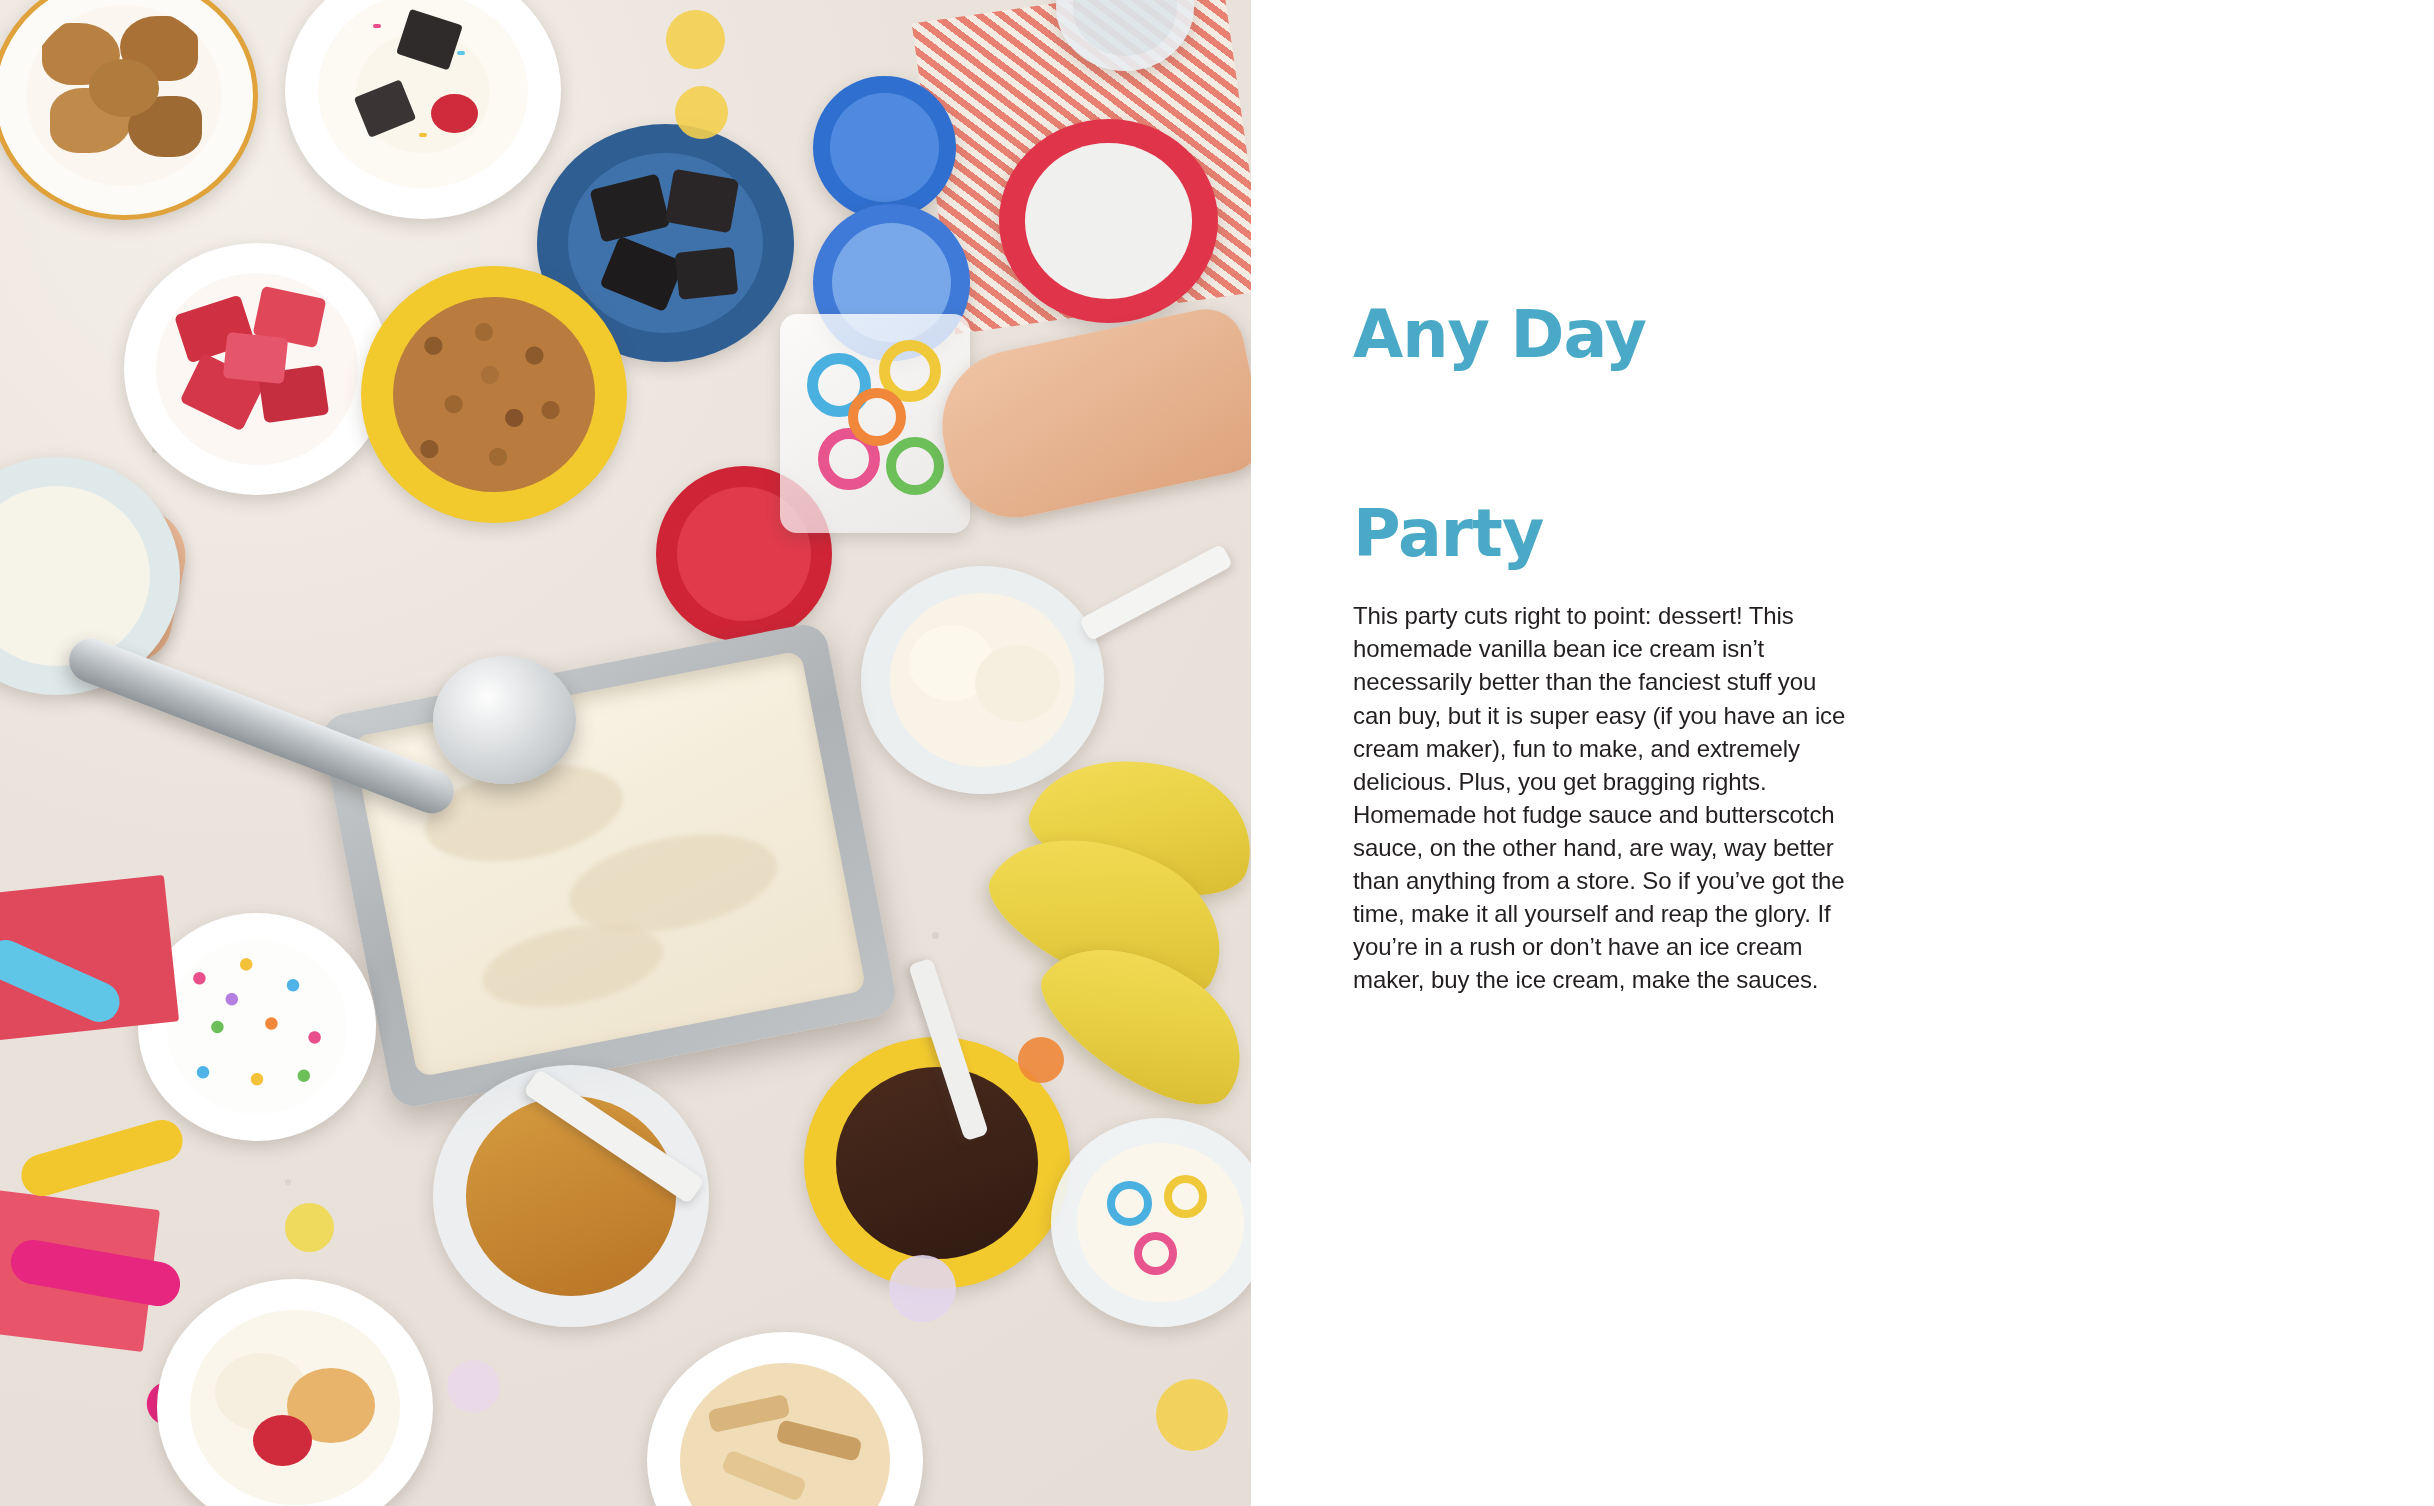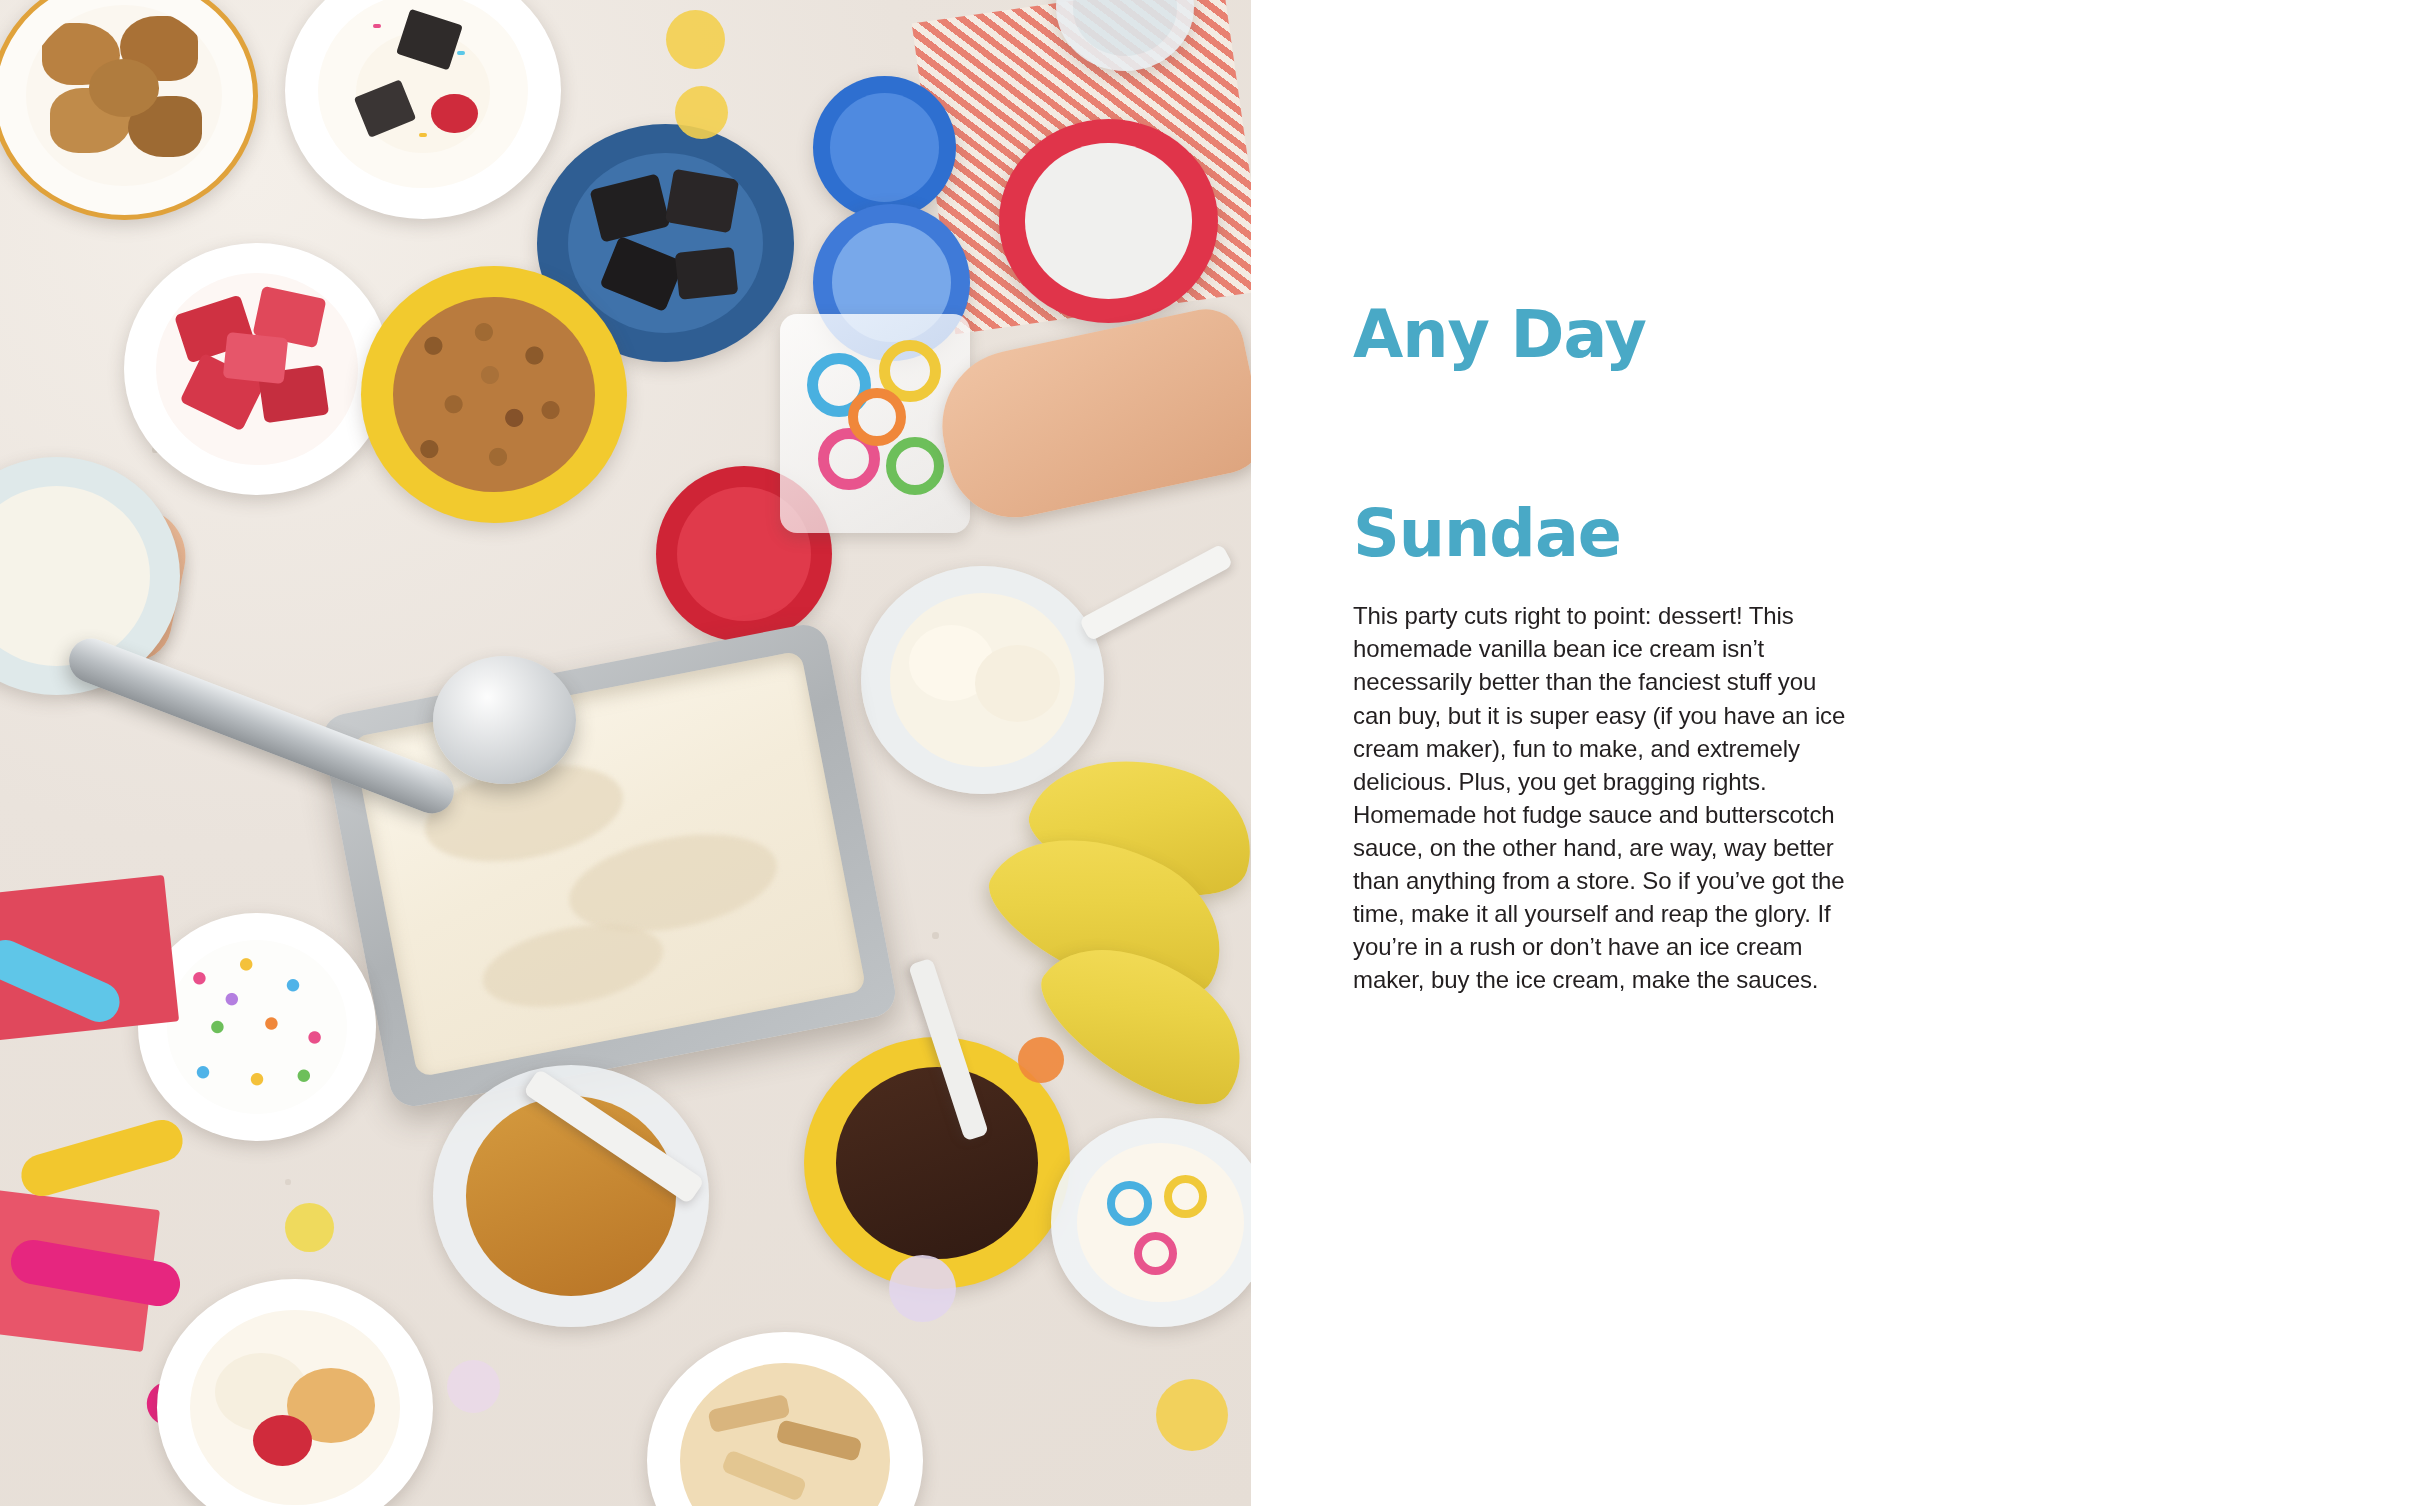--- a/index.html
+++ b/index.html
@@ -359,20 +359,20 @@
     <div class="dot-conf" style="left:889px;top:1255px;width:67px;height:67px;background:#e2d6ec;"></div>
     <div class="dot-conf" style="left:1156px;top:1379px;width:72px;height:72px;background:#f3cf4f;"></div>
     <div class="dot-conf" style="left:1018px;top:1037px;width:46px;height:46px;background:#f0873a;"></div>
     <div class="dot-conf" style="left:447px;top:1360px;width:53px;height:53px;background:#ead9e8;"></div>
     <div class="dot-conf" style="left:285px;top:1203px;width:49px;height:49px;background:#f0d94f;"></div>
   </div>
 
   <div class="text-page">
 
     <div class="copy-col">
-      <h1 class="title"><span>Any Day</span><br><br><br><span>Sundae</span></h1>
+      <h1 class="title"><span>Any Day</span><br><br><br><span>Party</span></h1>
       <p class="body-copy">This party cuts right to point: dessert! This homemade vanilla bean ice cream isn’t necessarily better than the fanciest stuff you can buy, but it is super easy (if you have an ice cream maker), fun to make, and extremely delicious. Plus, you get bragging rights. Homemade hot fudge sauce and butterscotch sauce, on the other hand, are way, way better than anything from a store. So if you’ve got the time, make it all yourself and reap the glory. If you’re in a rush or don’t have an ice cream maker, buy the ice cream, make the sauces.</p>
     </div>
 
   </div>
 
 </div>
 
 
 </body></html>

